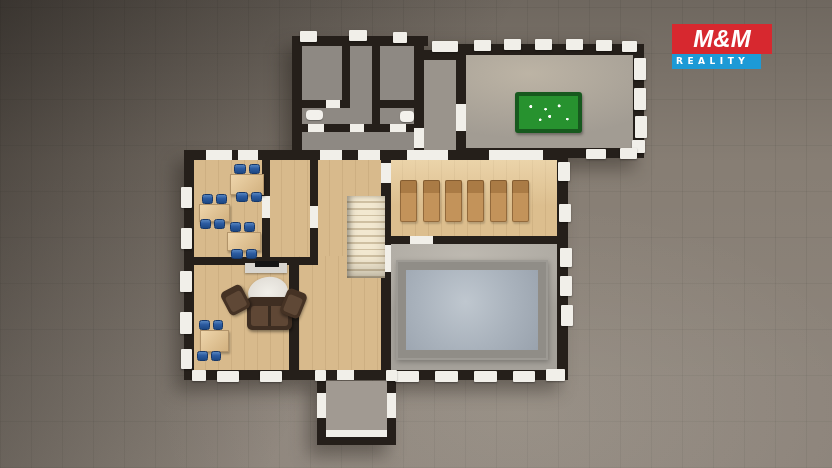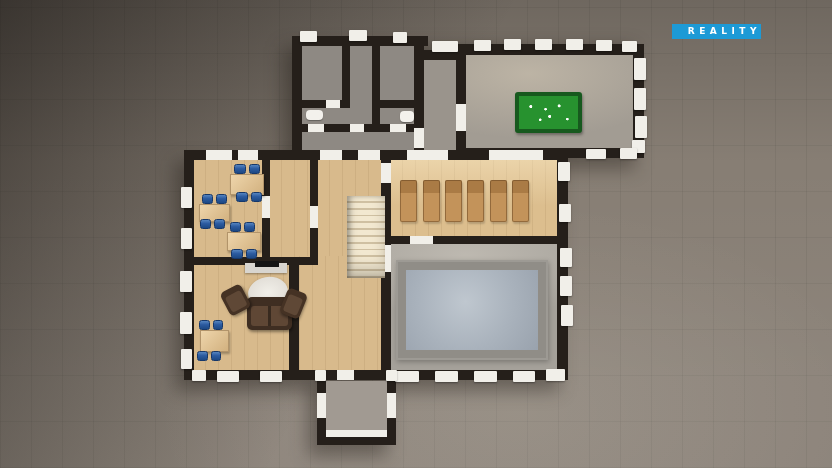--- a/index.html
+++ b/index.html
@@ -51,21 +51,21 @@
   .sofa{position:absolute;background:var(--sofa,#3f2e22);border-radius:5px;box-shadow:1px 2px 3px rgba(0,0,0,0.4);}
   .sofa::after{content:"";position:absolute;left:4px;right:4px;top:9px;bottom:4px;border-radius:3px;
        background:linear-gradient(90deg,#5f4735 0 46%, #382a1f 46% 54%, #5f4735 54%);}
   .arm{position:absolute;background:#453224;border-radius:5px;box-shadow:1px 2px 3px rgba(0,0,0,0.4);}
   .arm::after{content:"";position:absolute;left:3px;right:3px;top:6px;bottom:3px;background:#5f4836;border-radius:3px;}
   .fx{position:absolute;background:#f3f1ec;border-radius:4px;box-shadow:0 1px 1px rgba(0,0,0,0.3);}
   .logo{position:absolute;left:672px;top:24px;}
   .logo-top{display:block;width:100px;height:30px;background:var(--logo_red,#d7282f);color:#fff;
       font:italic 900 24px/30px "Liberation Sans",sans-serif;text-align:center;letter-spacing:0;}
   .logo-bot{display:block;width:89px;height:15px;background:var(--logo_blue,#1d9ad6);color:#fff;
-      font:700 9px/15px "DejaVu Sans",sans-serif;text-align:right;letter-spacing:4.5px;text-indent:4px;}
+      font:700 9px/15px "DejaVu Sans",sans-serif;text-align:left;letter-spacing:4.5px;text-indent:4px;}
 </style>
 </head>
 <body>
 
 <div class="scene">
   <div class="ground"></div>
 
   <div class="bsh" style="left:292px;top:36px;width:352px;height:122px;"></div>
   <div class="bsh" style="left:184px;top:150px;width:384px;height:230px;"></div>
   <div class="bsh" style="left:317px;top:373px;width:79px;height:72px;"></div>
@@ -225,15 +225,16 @@
       <i></i>
       <i></i>
     </div>
   <div class="dsk" style="left:200px;top:330px;width:27px;height:20px;"></div>
   <div class="chp" style="left:197px;top:351px;width:24px;height:10px;">
       <i></i>
       <i></i>
     </div>
 
   <div class="logo">
+    <span class="logo-top">M&amp;M</span>
     <span class="logo-bot">REALITY</span>
   </div>
 </div>
 
 </body></html>

